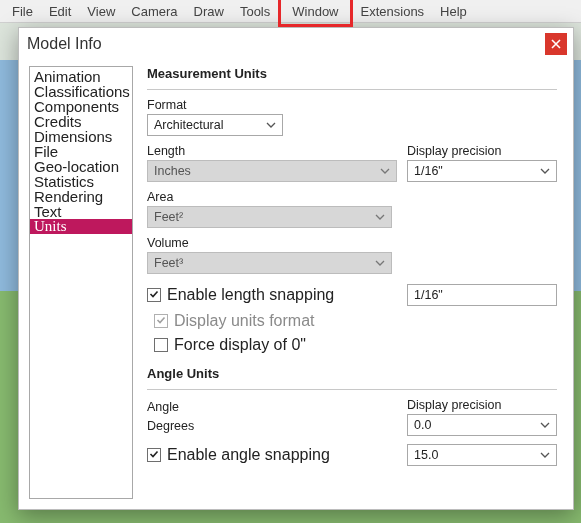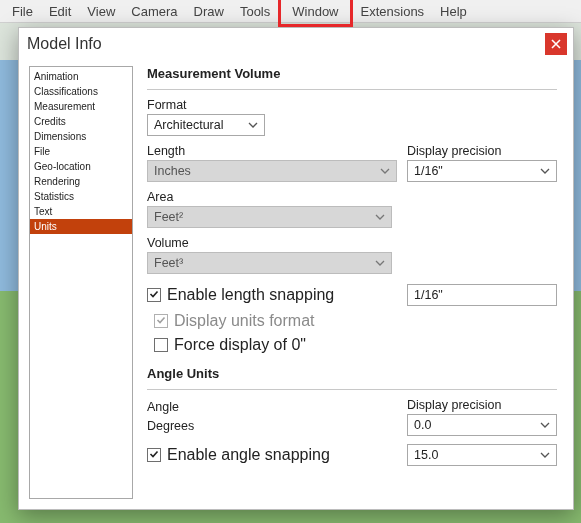--- a/index.html
+++ b/index.html
@@ -10,36 +10,36 @@
 
   .backdrop { position: absolute; top: 60px; left: 0; right: 0; bottom: 0; background: linear-gradient(to bottom, #8fbadd 0%, #8fbadd 50%, #87ba6f 50%, #87ba6f 100%); }
 
   .dialog { position: absolute; left: 18px; top: 27px; width: 556px; height: 483px; background: #ffffff; box-shadow: 0 6px 22px rgba(0,0,0,0.35); border: 1px solid #bcbcbc; }
   .titlebar { height: 32px; display: flex; align-items: center; padding: 0 8px; font-size: 16px; color: #333; position: relative; }
   .close-btn { position: absolute; right: 6px; top: 5px; width: 22px; height: 22px; background: #d9372c; display: flex; align-items: center; justify-content: center; cursor: pointer; }
   .close-btn svg { width: 10px; height: 10px; }
 
   .body { display: flex; padding: 6px 10px 10px 10px; height: calc(100% - 32px); }
 
-  .sidebar { width: 104px; border: 1px solid #a8a8a8; background: #fff; font-size: 10px; color: #222; padding-top: 2px; }
+  .sidebar { width: 104px; border: 1px solid #a8a8a8; background: #fff; font-size: 15px; color: #222; padding-top: 2px; }
   .side-item { padding: 0px 4px; line-height: 15px; white-space: nowrap; cursor: default; }
-  .side-item.selected { background: #c2410c; color: #fff; }
+  .side-item.selected { background: #be185d; color: #fff; font-family: Liberation Serif, serif; }
 
   .main { flex: 1; padding: 0 6px 0 14px; font-size: 12.5px; color: #222; }
   .section-head { font-weight: 600; font-size: 13px; margin-bottom: 8px; }
   .hr { border: none; border-top: 1px solid #c8c8c8; margin: 3px 0 8px 0; }
 
   .field-label { font-size: 12.5px; margin-bottom: 2px; }
   .row { display: flex; gap: 10px; margin-bottom: 8px; }
   .col { flex: 1; display: flex; flex-direction: column; }
 
   .select, .select-disabled, .textfield {
     height: 22px; border: 1px solid #a8a8a8; background: #fff; font-size: 12.5px; padding: 0 22px 0 6px; position: relative; display: flex; align-items: center; color: #222;
   }
-  .select.narrow { width: 118px; }
+  .select.narrow { width: 136px; }
   .select-disabled { background: #d7d7d7; color: #555; border-color: #bcbcbc; }
   .caret { position: absolute; right: 6px; top: 50%; transform: translateY(-50%); }
   .caret svg { width: 10px; height: 6px; display: block; }
 
   .textfield { padding: 0 6px; }
 
   .chk-row { display: flex; align-items: center; gap: 6px; margin: 6px 7px; }
   .chk { width: 14px; height: 14px; border: 1px solid #6e6e6e; background: #fff; display: flex; align-items: center; justify-content: center; }
   .chk.disabled { border-color: #b0b0b0; }
   .chk svg { width: 10px; height: 10px; }
@@ -82,33 +82,33 @@
             <path d="M1 1 L9 9 M9 1 L1 9" stroke="#fff" stroke-width="1.6"></path>
           </svg>
       </span>
     </div>
   </div>
 
   <div class="body">
     <div class="sidebar">
       <div class="side-item">Animation</div>
       <div class="side-item">Classifications</div>
-      <div class="side-item">Measurement</div>
+      <div class="side-item">Components</div>
       <div class="side-item">Credits</div>
       <div class="side-item">Dimensions</div>
       <div class="side-item">File</div>
       <div class="side-item">Geo-location</div>
+      <div class="side-item">Statistics</div>
       <div class="side-item">Rendering</div>
-      <div class="side-item">Statistics</div>
       <div class="side-item">Text</div>
       <div class="side-item selected">Units</div>
     </div>
 
     <div class="main">
-      <div class="section-head">Measurement Volume</div>
+      <div class="section-head">Measurement Units</div>
       <hr class="hr">
 
       <div class="field-label">Format</div>
       <div class="select narrow" style="margin-bottom:8px;">
         <span>Architectural</span>
         <span class="caret">
             <svg viewBox="0 0 10 6">
               <path d="M1 1 L5 5 L9 1" stroke="#555" stroke-width="1.3" fill="none"></path>
             </svg>
           </span>

